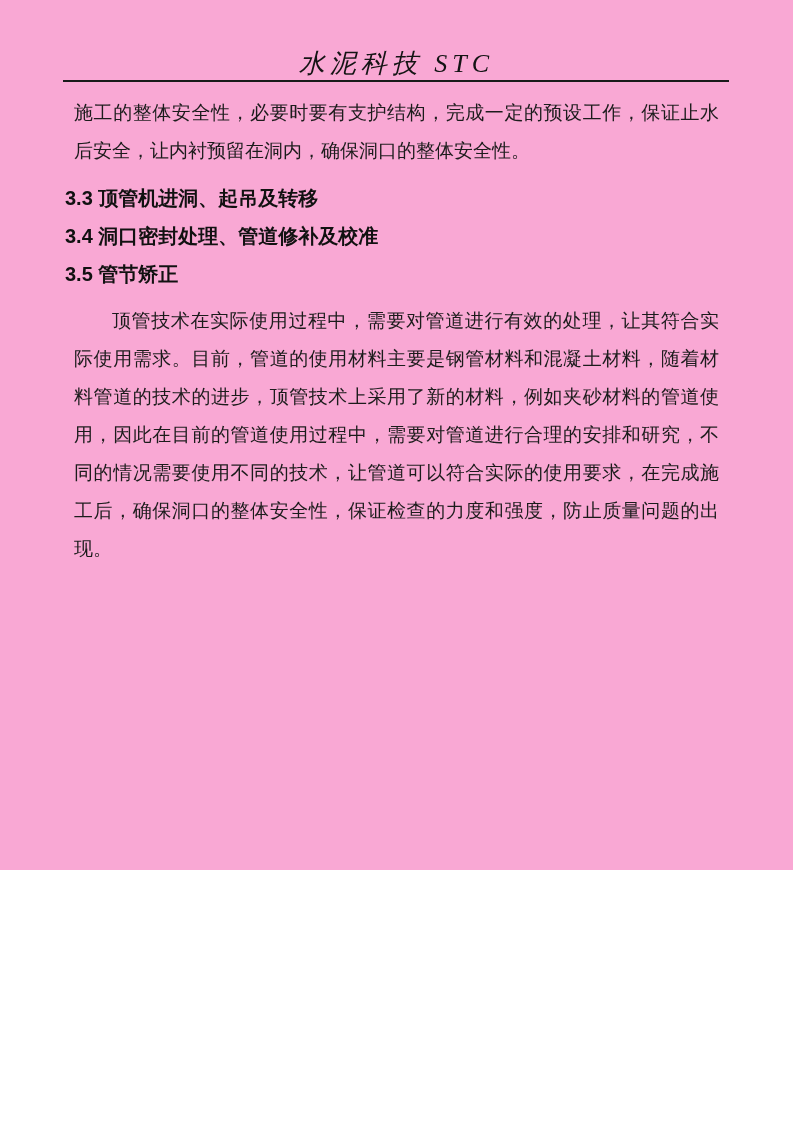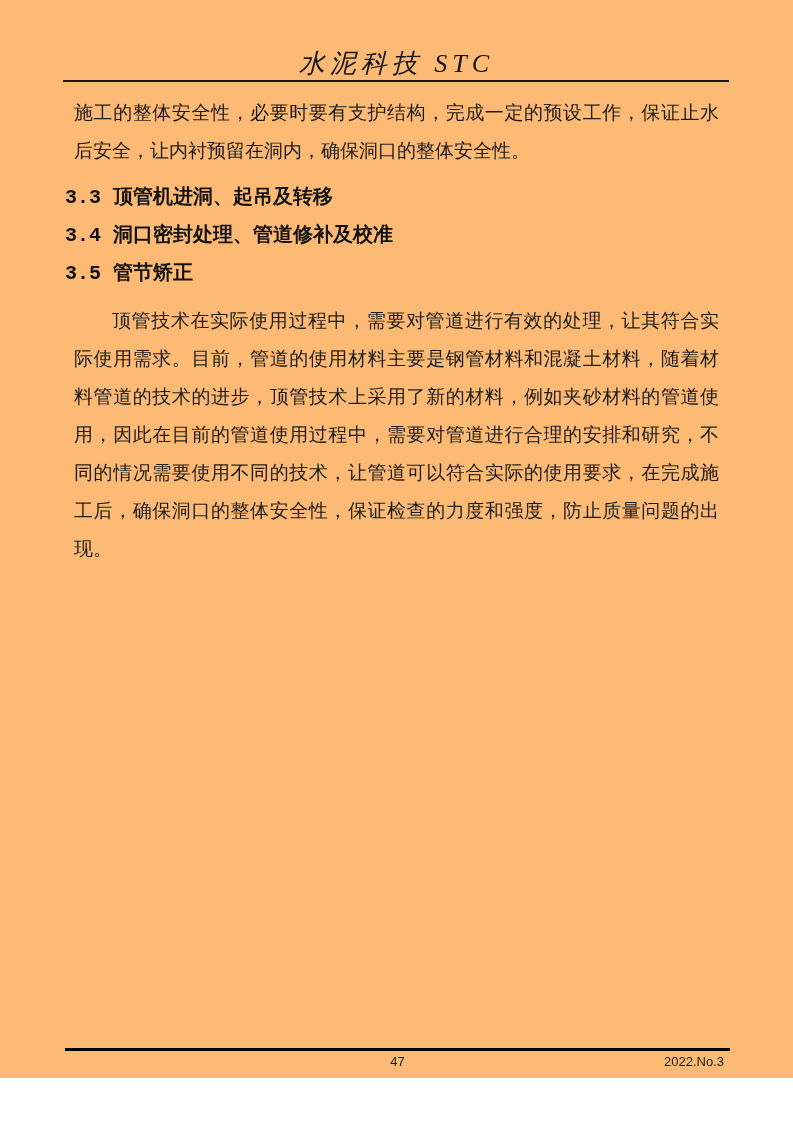--- a/index.html
+++ b/index.html
@@ -3,22 +3,22 @@
 <meta charset="utf-8">
 <style>
   html, body {
     margin: 0;
     padding: 0;
     background: #ffffff;
   }
   .page {
     position: relative;
     width: 793px;
-    height: 1078px;
-    background: #fdba74;
+    height: 870px;
+    background: #f9a8d4;
     color: #1b1b1b;
     font-family: "Liberation Serif", serif;
     overflow: hidden;
   }
   
   .header-title {
     position: absolute;
     top: 46px;
     left: 0;
     right: 0;
@@ -49,21 +49,21 @@
   }
   .content p {
     margin: 9px;
     text-indent: 2em;
   }
   .content p.no-indent {
     text-indent: 0;
   }
   .section-heading {
     margin: 0;
-    font-family: Liberation Mono, monospace;
+    font-family: Liberation Sans, sans-serif;
     font-weight: bold;
     font-size: 20px;
     line-height: 38px;
     text-align: left;
     color: #111111;
   }
   .chapter-heading {
     margin: 1px 0 0 0;
     font-family: "Liberation Sans", sans-serif;
     font-weight: bold;

